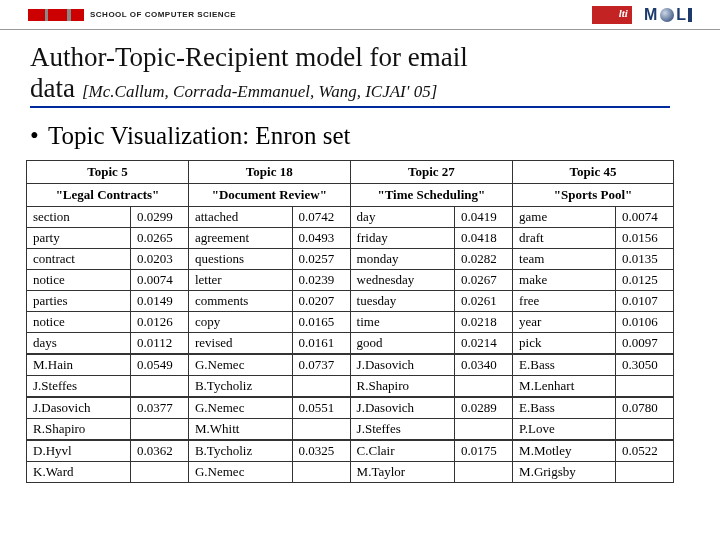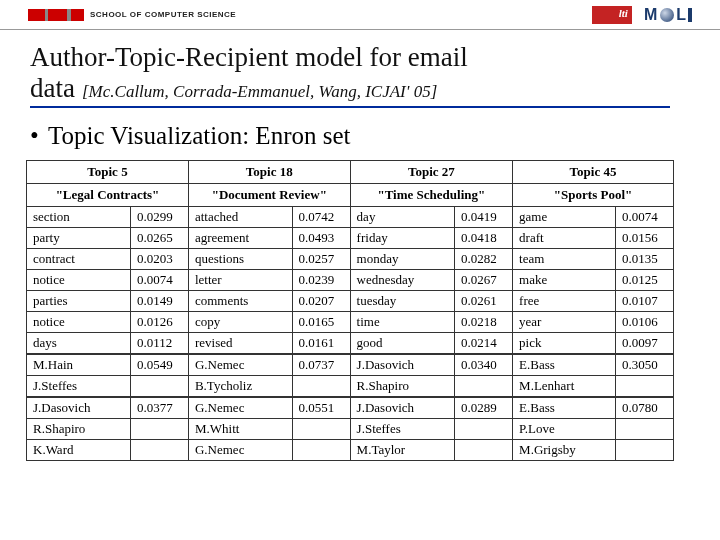--- a/index.html
+++ b/index.html
@@ -178,20 +178,30 @@
         <tr>
           <td class="word-cell">R.Shapiro</td>
           <td class="val-cell"></td>
           <td class="word-cell">M.Whitt</td>
           <td class="val-cell"></td>
           <td class="word-cell">J.Steffes</td>
           <td class="val-cell"></td>
           <td class="word-cell">P.Love</td>
           <td class="val-cell"></td>
         </tr>
+        <tr class="sect-sep">
+          <td class="word-cell">D.Hyvl</td>
+          <td class="val-cell">0.0362</td>
+          <td class="word-cell">B.Tycholiz</td>
+          <td class="val-cell">0.0325</td>
+          <td class="word-cell">C.Clair</td>
+          <td class="val-cell">0.0175</td>
+          <td class="word-cell">M.Motley</td>
+          <td class="val-cell">0.0522</td>
+        </tr>
         <tr>
           <td class="word-cell">K.Ward</td>
           <td class="val-cell"></td>
           <td class="word-cell">G.Nemec</td>
           <td class="val-cell"></td>
           <td class="word-cell">M.Taylor</td>
           <td class="val-cell"></td>
           <td class="word-cell">M.Grigsby</td>
           <td class="val-cell"></td>
         </tr>

